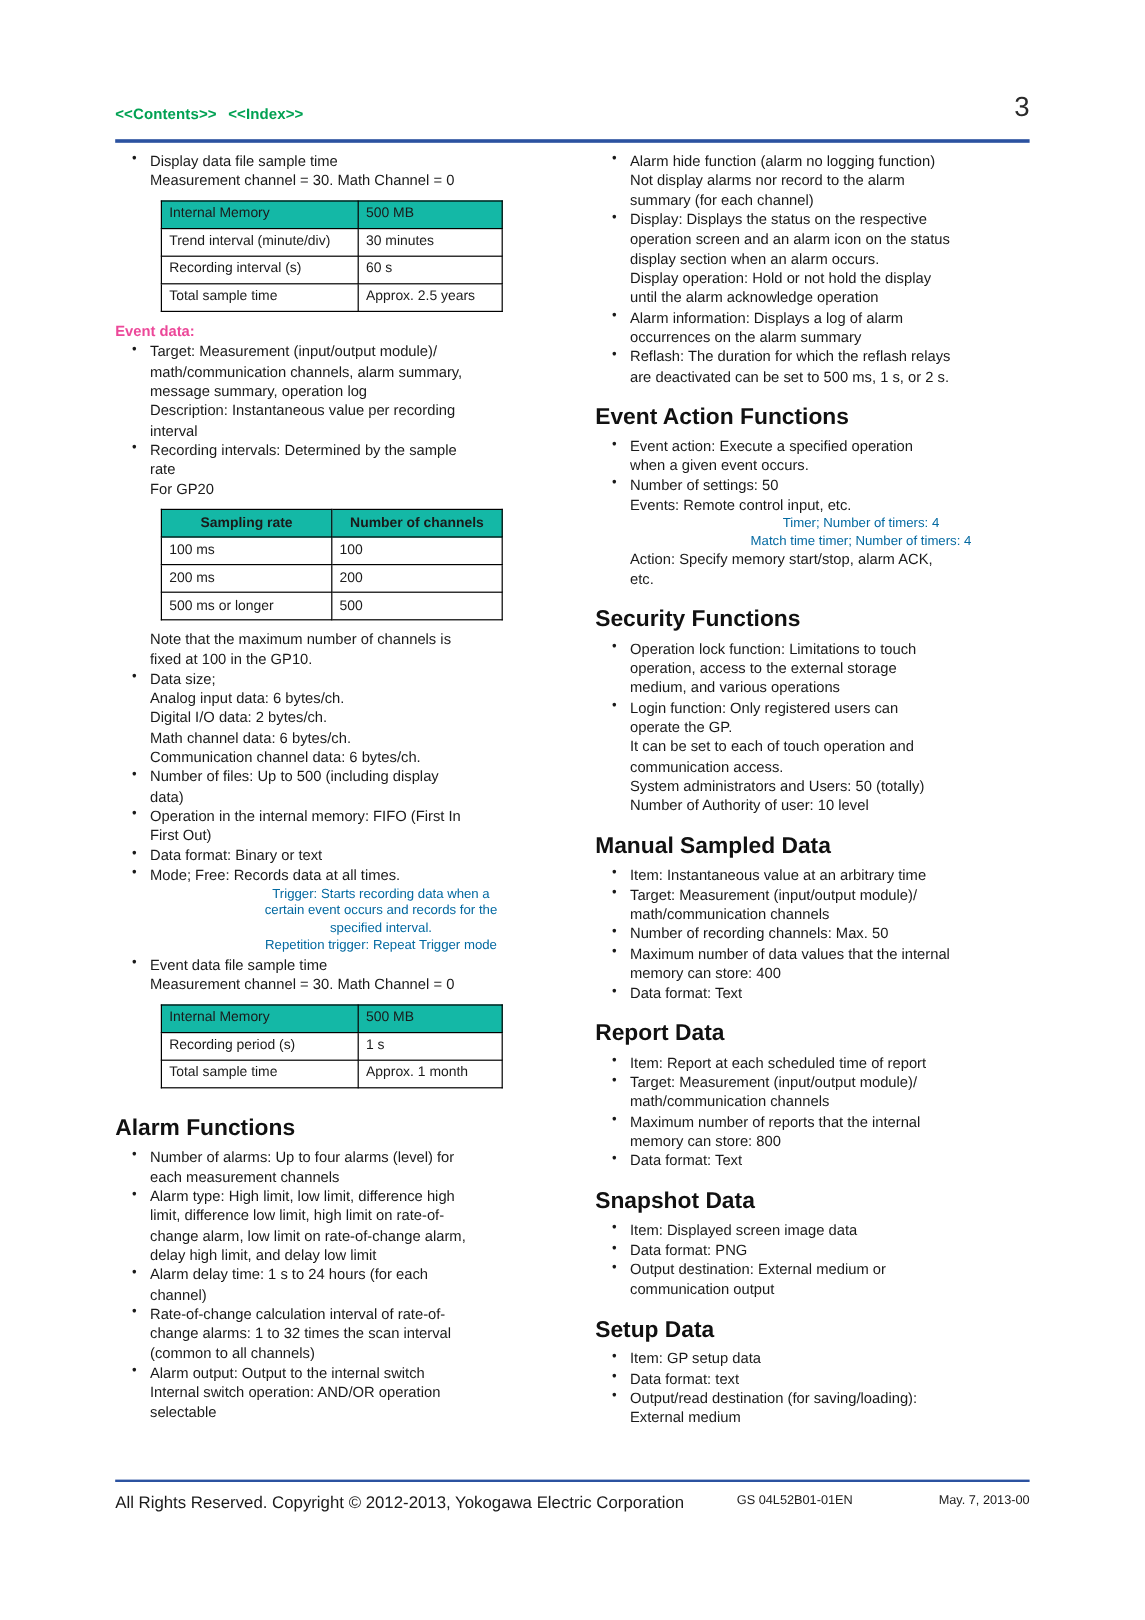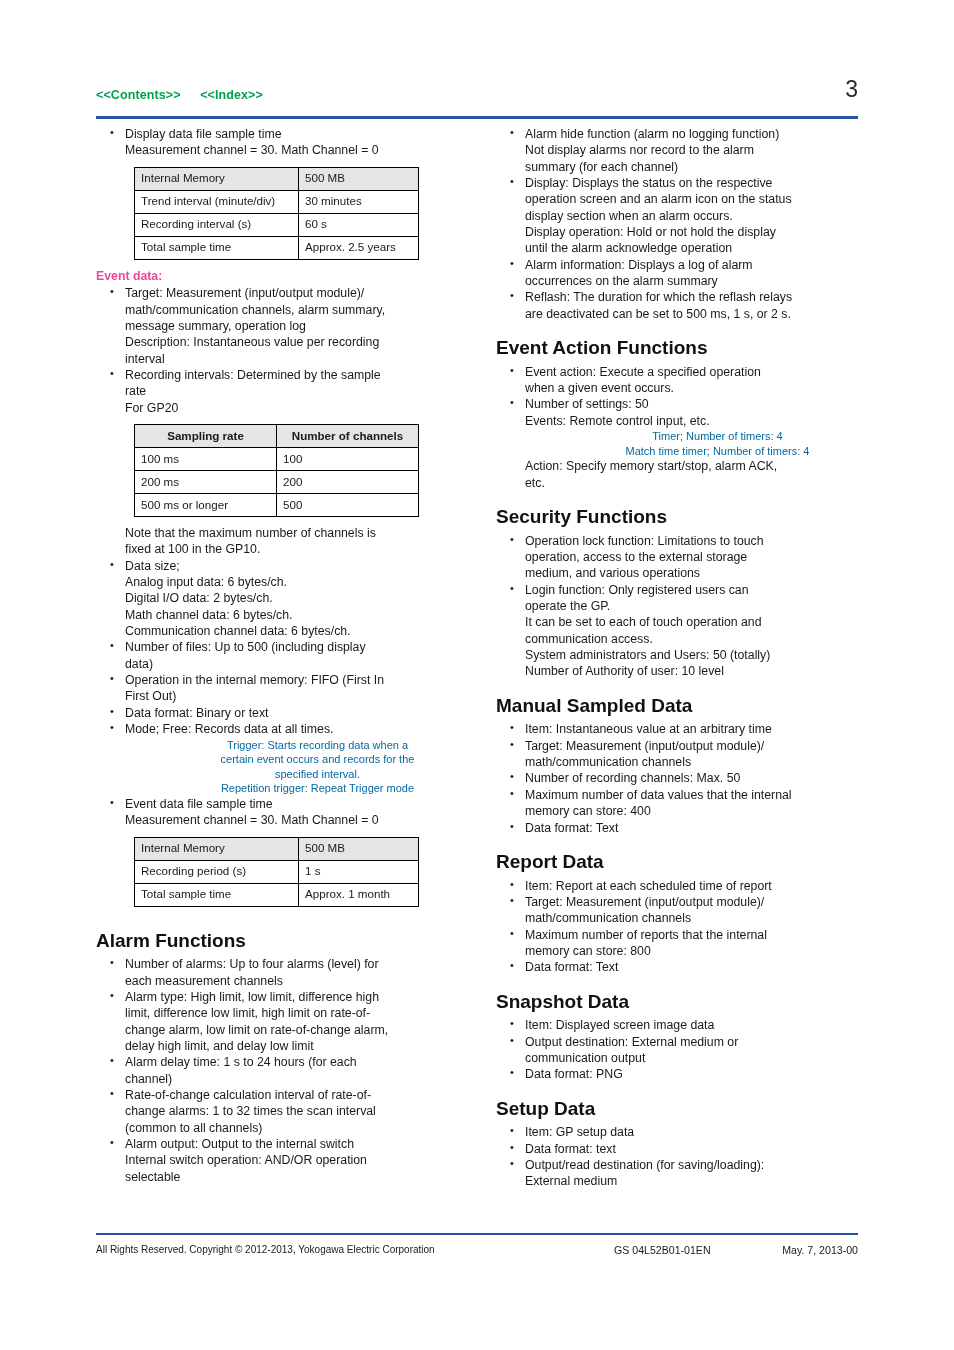--- a/index.html
+++ b/index.html
@@ -39,21 +39,21 @@
     font-size: 12.5px;
     color: #00a152;
     font-weight: bold;
     letter-spacing: 0.1px;
     white-space: nowrap;
   }
   .header-link {
     color: #00a152;
     text-decoration: none;
   }
-  .header-link + .header-link { margin-left: 16px; }
+  .header-link + .header-link { margin-left: 6px; }
   .page-number {
     position: absolute;
     right: 0;
     top: -4px;
     font-size: 23px;
     color: #2a2a2a;
     font-weight: normal;
   }
   .header-rule {
     position: absolute;
@@ -137,21 +137,21 @@
     font-size: 11.6px;
     padding: 3px 6px 4px 6px;
     line-height: 1.2;
     color: #1a1a1a;
     font-weight: normal;
     text-align: left;
     height: 15px;
     vertical-align: middle;
   }
   table.spec tr.head td, table.spec tr.head th {
-    background: #e5e5e5;
+    background: #14b8a6;
   }
   table.spec.centered tr.head th {
     text-align: center;
     font-weight: bold;
   }
   table.spec col.c1 { width: 164px; }
   table.spec col.c2 { width: 120px; }
   table.spec.centered col.c1 { width: 142px; }
   table.spec.centered col.c2 { width: 142px; }
 
@@ -171,21 +171,21 @@
   }
   .footer-row {
     position: absolute;
     left: 0; top: 11px;
     width: 762px;
     height: 18px;
   }
   .footer-copy {
     position: absolute;
     left: 0; top: 0;
-    font-size: 10px;
+    font-size: 14px;
     color: #1a1a1a;
     white-space: nowrap;
   }
   .footer-gs {
     position: absolute;
     left: 518px; top: 0;
     font-size: 10.6px;
     color: #1a1a1a;
     white-space: nowrap;
     text-align: center;
@@ -483,25 +483,25 @@
       </li>
     </ul>
 
     <div class="gap-m"></div>
     <div class="sec-title">Snapshot Data</div>
     <ul class="bullets">
       <li>
         <span>Item: Displayed screen image data</span>
       </li>
       <li>
+        <span>Data format: PNG</span>
+      </li>
+      <li>
         <span>Output destination: External medium or</span><br>
         <span>communication output</span>
-      </li>
-      <li>
-        <span>Data format: PNG</span>
       </li>
     </ul>
 
     <div class="gap-m"></div>
     <div class="sec-title">Setup Data</div>
     <ul class="bullets">
       <li>
         <span>Item: GP setup data</span>
       </li>
       <li>

